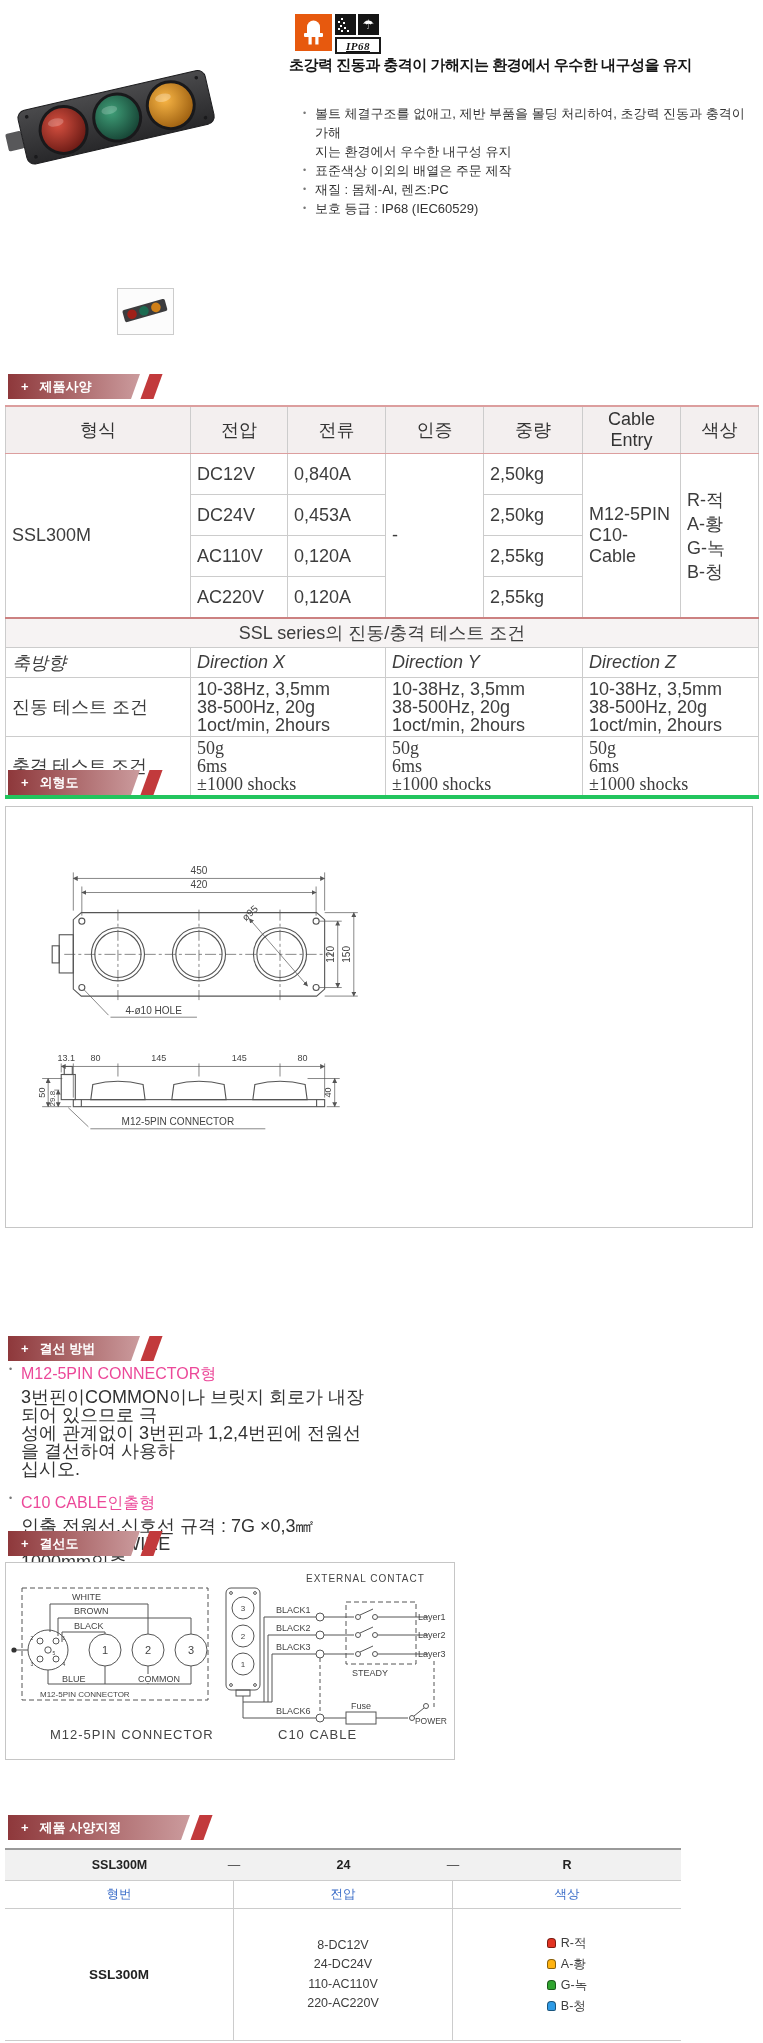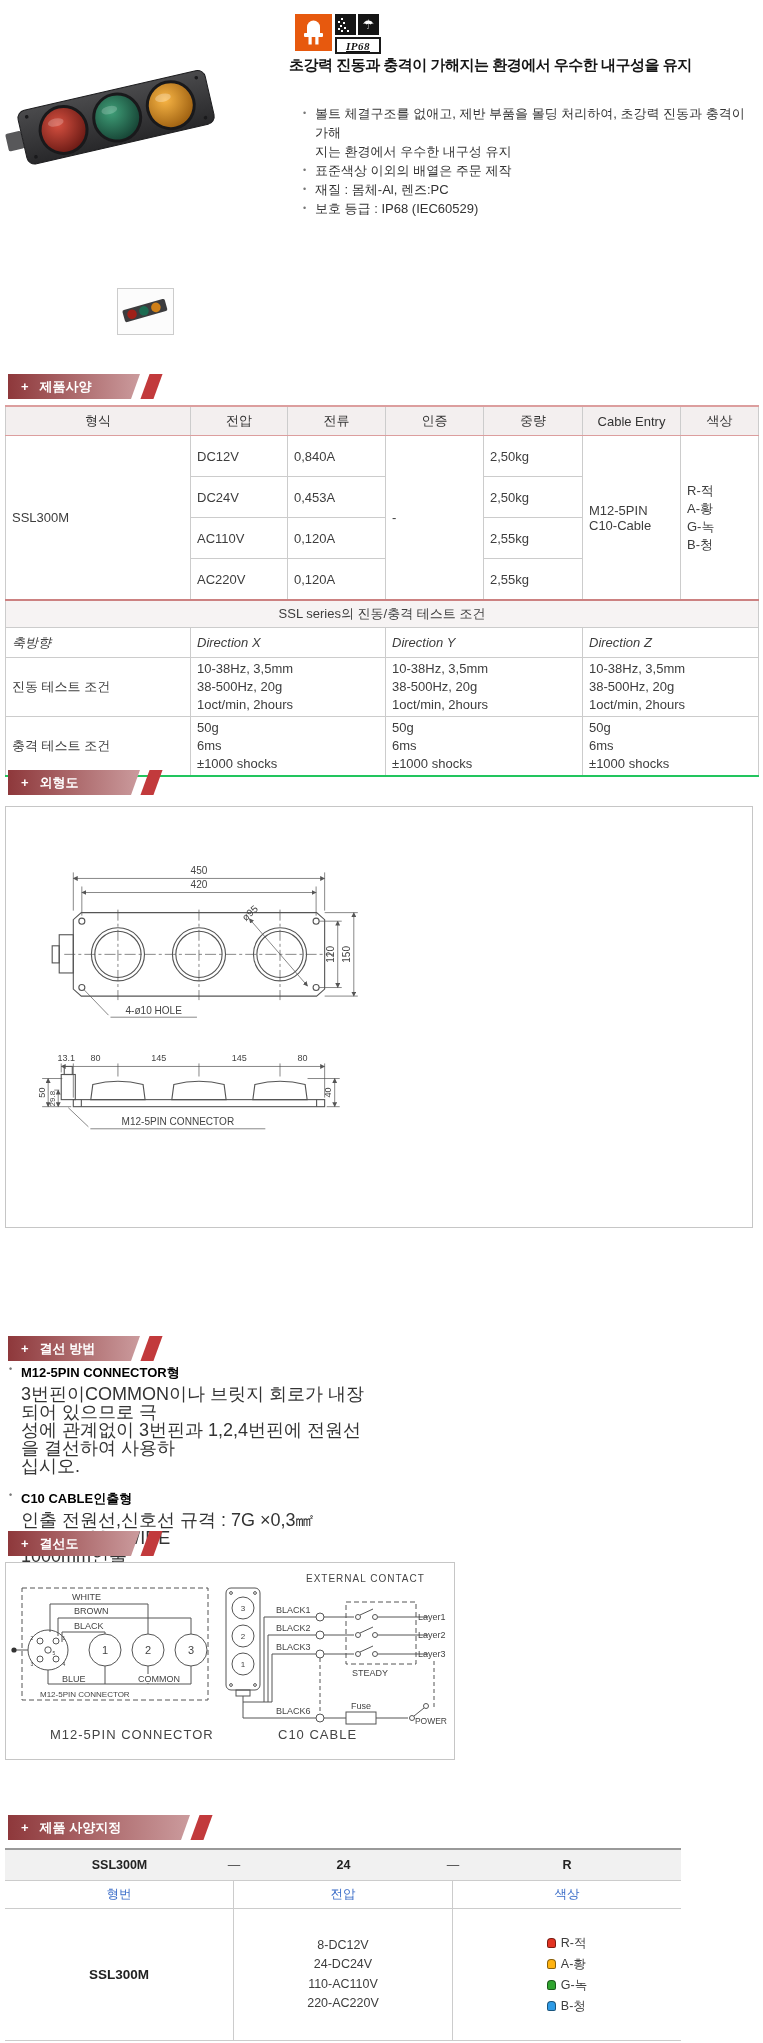--- a/index.html
+++ b/index.html
@@ -22,34 +22,34 @@
   .thumb{left:117px;top:288px;width:55px;height:45px;border:1px solid #ccc;background:#fcfcfc;display:flex;align-items:center;justify-content:center;}
 
   
   .band{height:25px;background:linear-gradient(90deg,#8e383b,#cb9b9d);display:flex;align-items:center;gap:11px;
         padding-left:13px;color:#fff;font-size:13px;font-weight:bold;
         clip-path:polygon(0 0,100% 0,calc(100% - 9px) 100%,0 100%);box-sizing:border-box;}
   .band-plus{font-size:13px;font-weight:bold;}
   .slash{width:13px;height:25px;background:#c23a3c;transform:skewX(-20deg);}
 
   
-  table.spec{border-collapse:collapse;table-layout:fixed;width:753px;font-size:13px;color:#3d3d3d;padding-left:23px;}
+  table.spec{border-collapse:collapse;table-layout:fixed;width:753px;font-size:18px;color:#3d3d3d;padding-left:23px;}
   table.spec td,table.spec th{border:1px solid #ccc;padding:2px 6px;vertical-align:middle;}
   table.spec th{background:#f3efef;font-weight:normal;color:#333;text-align:center;height:24px;border-top:2px solid #dc9e9e;border-bottom:1px solid #dc9e9e;}
   table.spec td{height:36px;text-align:left;}
   td.ctr{text-align:center;}
   tr.banner td{border-top:2px solid #cc8181;border-bottom:1px solid #ccc;background:#f6f3f3;text-align:center;height:22px;}
   tr.vib td,tr.shk td{height:52px;line-height:18px;}
   tr.axis td{height:25px;font-style:italic;}
-  tr.last td{border-bottom:2px solid #22c55e;}
+  tr.last td{border-bottom:4px solid #22c55e;font-family:Liberation Serif, serif;}
 
   .drawbox{left:5px;top:806px;width:746px;height:420px;border:1px solid #c6c6c6;background:#fff;}
   .wirebox{left:5px;top:1562px;width:448px;height:196px;border:1px solid #c6c6c6;background:#fff;}
 
-  .wm-item .wm-title{font-size:13px;font-weight:bold;color:#000000;position:relative;padding-left:13px;}
+  .wm-item .wm-title{font-size:16px;font-weight:normal;color:#ec4899;position:relative;padding-left:13px;}
   .wm-item .wm-title::before{content:"•";position:absolute;left:1px;top:0;font-size:9px;color:#777;}
   .wm-item .wm-body{font-size:18px;line-height:18px;color:#333;padding-left:13px;margin-top:3px;}
   .wm-item{margin-bottom:15px;}
 
   
   .ord{left:5px;top:1848px;width:676px;font-size:12.5px;}
   .ord-code{position:relative;height:30px;background:#f1f1f1;border-top:2px solid #999;border-bottom:1px solid #ccc;}
   .ord-code span{position:absolute;top:0;line-height:30px;text-align:center;font-weight:bold;color:#222;}
   .ord-cols{display:flex;border-bottom:1px solid #ccc;}
   .ord-cols>div{box-sizing:border-box;}

